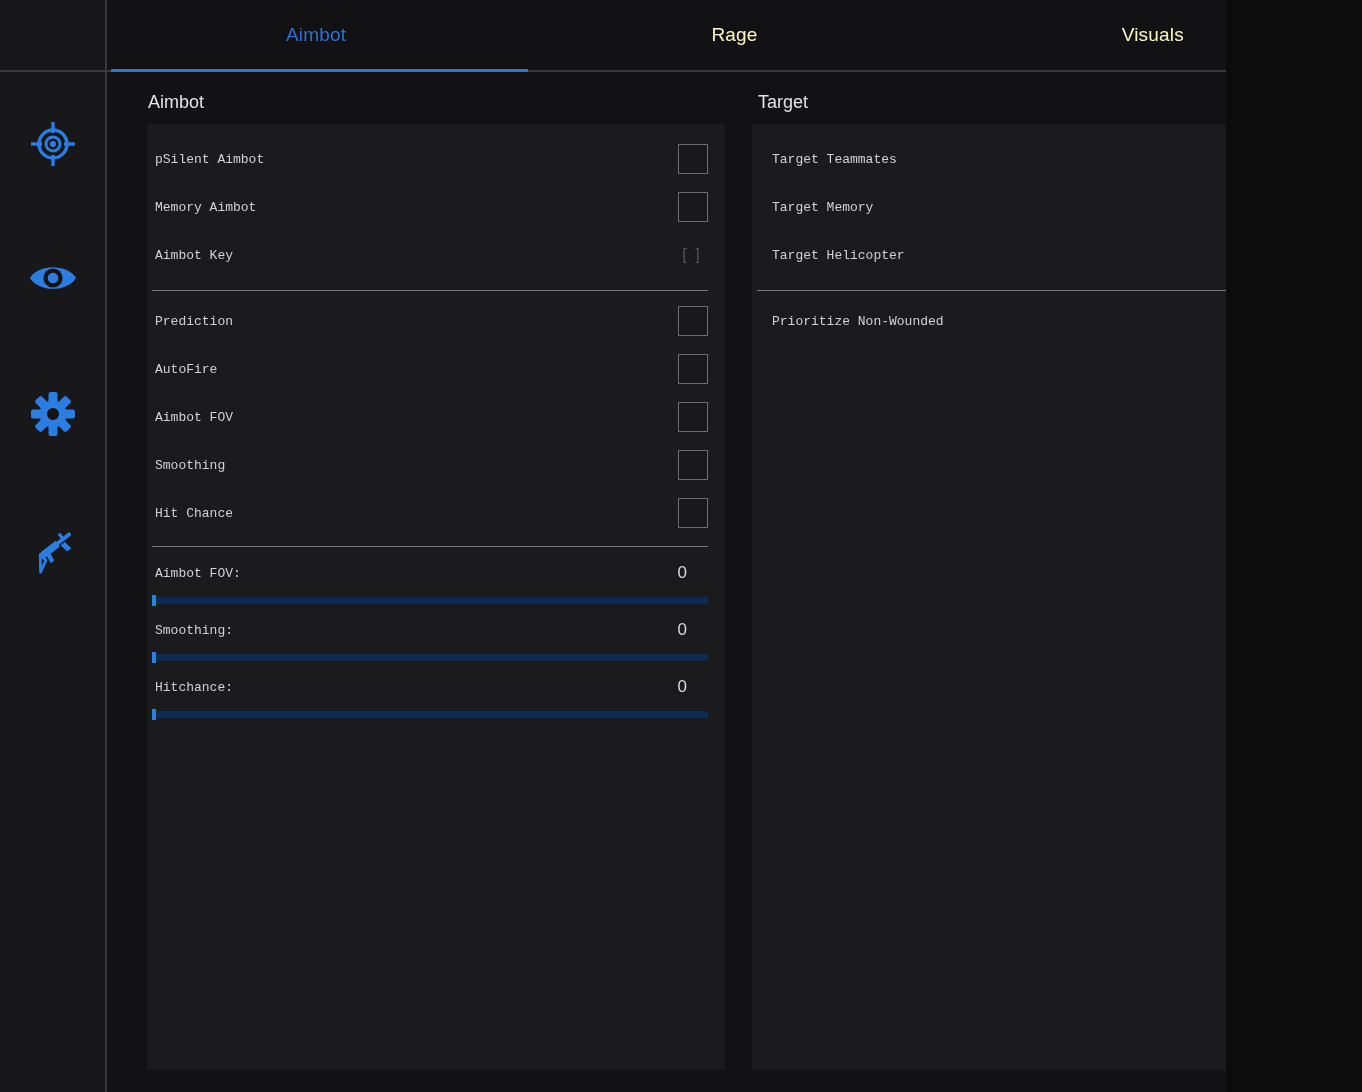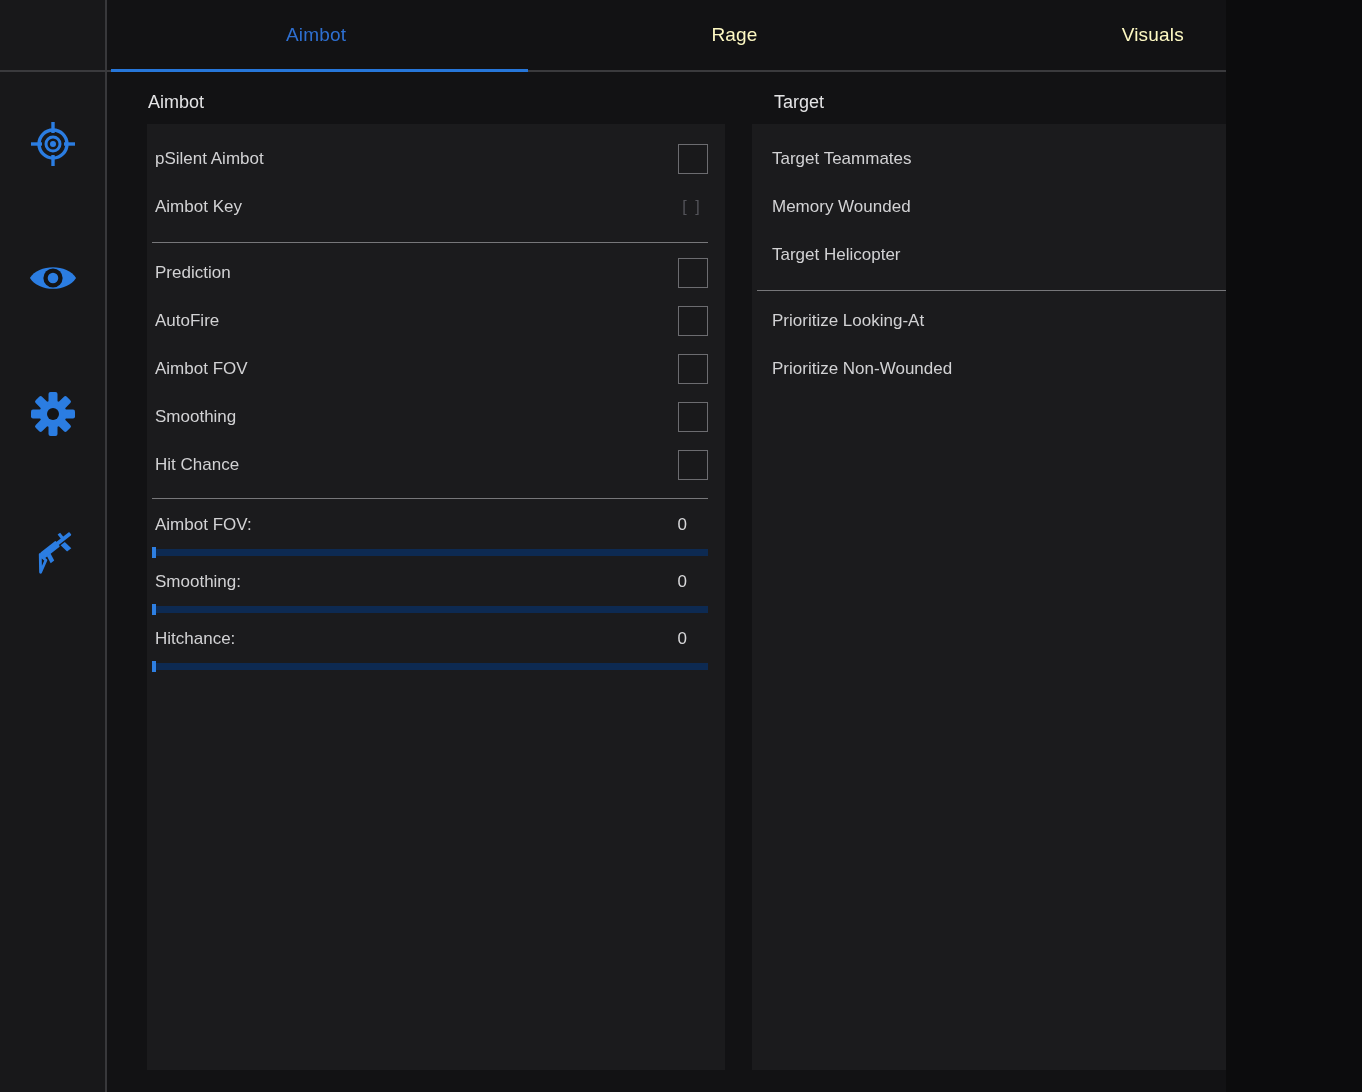--- a/index.html
+++ b/index.html
@@ -31,38 +31,38 @@
     flex:1; display:flex; align-items:center; justify-content:center;
     font-size:19px; color:#fef9c3; letter-spacing:0.2px; cursor:pointer;
   }
   .tab.active { color:#2e6fd0; }
   .topbar-line { position:absolute; top:70px; left:0; width:1362px; height:2px; background:#3a3a3d; }
   .tab-underline { position:absolute; top:69px; left:111px; width:417px; height:3px; background:#2676d9; }
 
   
   .col-heading { position:absolute; top:92px; font-size:18px; color:#e4e4e6; }
   #heading-left { left:148px; }
-  #heading-right { left:774px;text-align:center; }
+  #heading-right { left:758px;text-align:center; }
 
   
   .panel {
     position:absolute; top:124px; height:946px; background:#1b1b1d;
     padding-top:11px;
   }
   #panel-left  { left:147px; width:578px; }
   #panel-right { left:752px; width:586px; }
 
   .divider { height:1px; background:#77777a; margin:11px 17px 0 5px; }
   .group { padding-top:6px; }
   .group.first { padding-top:0; }
   .group.sliders { padding-top:0; }
 
   .row { height:48px; display:flex; align-items:center; padding:0 17px 0 8px; }
   #panel-right .row { padding:0 13px 0 20px; }
-  .opt-label { flex:1; font-size:17px; color:#d2d2d4; }
+  .opt-label { flex:1; font-size:13px; color:#d2d2d4;font-family:Liberation Mono, monospace; }
   .checkbox {
     width:30px; height:30px; border:1px solid #6c6c70;
     background:#19191b; cursor:pointer; flex:none;
   }
   .keybind {
     width:32px; text-align:center; font-size:16px; color:#54545a;
     letter-spacing:2px; cursor:pointer; flex:none;
   }
 
   
@@ -147,20 +147,24 @@
   <div class="col-heading" id="heading-left">Aimbot</div>
   <div class="col-heading" id="heading-right">Target</div>
 
   <div class="panel" id="panel-left">
       <div class="group first">
         <div class="row">
           <span class="opt-label">pSilent Aimbot</span>
           <span class="checkbox"></span>
         </div>
         <div class="row">
+          <span class="opt-label">Memory Aimbot</span>
+          <span class="checkbox"></span>
+        </div>
+        <div class="row">
           <span class="opt-label">Aimbot Key</span>
           <span class="keybind">[ ]</span>
         </div>
       </div>
       <div class="divider"></div>
       <div class="group">
         <div class="row">
           <span class="opt-label">Prediction</span>
           <span class="checkbox"></span>
         </div>
@@ -212,34 +216,30 @@
         </div>
       </div>
     </div>
   <div class="panel" id="panel-right">
       <div class="group first">
         <div class="row">
           <span class="opt-label">Target Teammates</span>
           <span class="checkbox"></span>
         </div>
         <div class="row">
-          <span class="opt-label">Memory Wounded</span>
+          <span class="opt-label">Target Memory</span>
           <span class="checkbox"></span>
         </div>
         <div class="row">
           <span class="opt-label">Target Helicopter</span>
           <span class="checkbox"></span>
         </div>
       </div>
       <div class="divider"></div>
       <div class="group">
         <div class="row">
-          <span class="opt-label">Prioritize Looking-At</span>
-          <span class="checkbox"></span>
-        </div>
-        <div class="row">
           <span class="opt-label">Prioritize Non-Wounded</span>
           <span class="checkbox"></span>
         </div>
       </div>
     </div>
 
 </div>
 
 </body></html>

